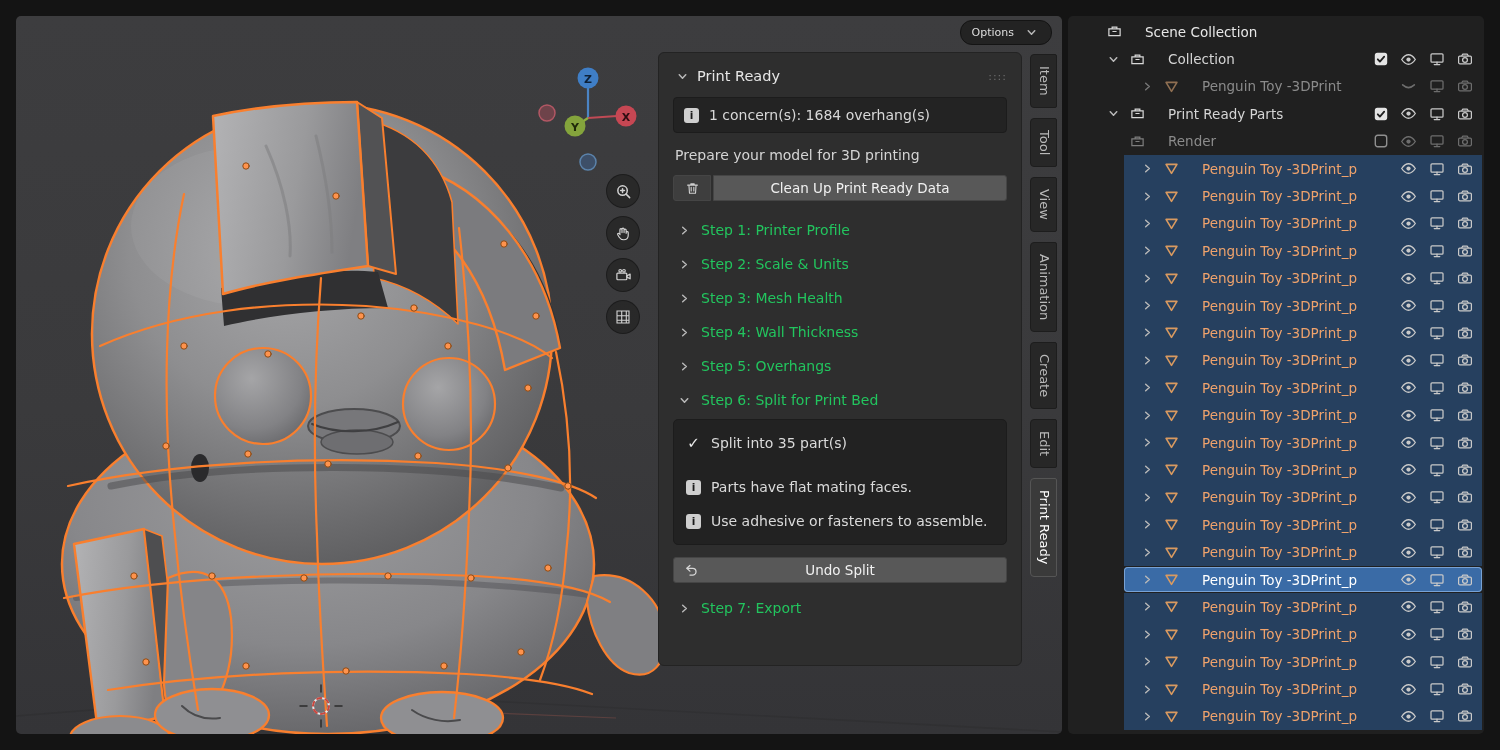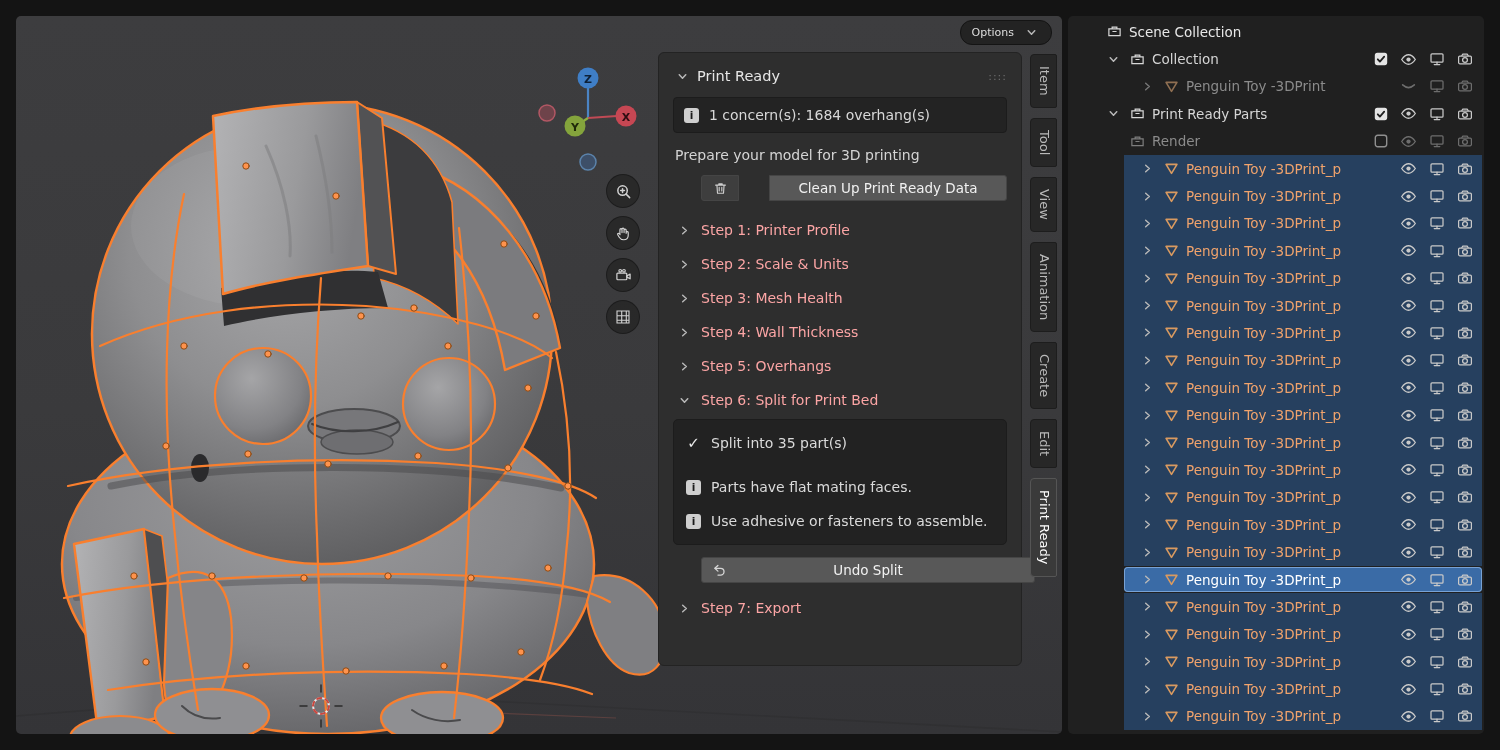--- a/index.html
+++ b/index.html
@@ -29,24 +29,24 @@
     color:#dcdcdc; font-size:14px; }
   .np-header { display:flex; align-items:center; gap:6px; height:26px; color:#e6e6e6; font-size:14.5px; }
   .grip { margin-left:auto; color:#6e6e6e; font-size:11px; letter-spacing:1px; }
   .info-box { margin-top:8px; background:#232323; border:1px solid #1c1c1c; border-radius:4px;
     height:36px; display:flex; align-items:center; gap:10px; padding:0 10px; color:#d8d8d8; }
   .info-chip { flex:0 0 15px; width:15px; height:15px; border-radius:3px; background:#cfcfcf; color:#1b1b1b;
     font-size:10.5px; font-weight:bold; display:flex; align-items:center; justify-content:center; }
   .np-sub { margin:14px 2px 12px; color:#d4d4d4; }
   .cleanup-row { display:flex; gap:2px; margin-bottom:12px; }
   .btn { border:1px solid #454545; background:#585858; color:#f1f1f1; font-size:13.5px; height:26px;
-    border-radius:3px; display:flex; align-items:center; justify-content:center; font-family:inherit;margin-left:28px; }
+    border-radius:3px; display:flex; align-items:center; justify-content:center; font-family:inherit; }
   .icon-btn { flex:0 0 38px; background:#3e3e3e; color:#cfcfcf; border-radius:3px 0 0 3px; }
   .main-btn { flex:1; border-radius:0 3px 3px 0; }
-  .step-row { display:flex; align-items:center; gap:8px; height:34px; color:#fca5a5; padding-left:2px; }
+  .step-row { display:flex; align-items:center; gap:8px; height:34px; color:#22c55e; padding-left:2px; }
   .step6-box { background:#222222; border:1px solid #1c1c1c; border-radius:5px; padding:6px 12px; margin:2px 0 12px; }
   .result-line { display:flex; align-items:center; gap:10px; min-height:34px; color:#dadada; }
   .check { color:#ececec; font-size:15px; font-weight:bold; width:15px; display:flex; justify-content:center; }
   .result-sep { height:10px; }
   .undo-btn { width:100%; position:relative; margin-bottom:8px; }
   .undo-ic { position:absolute; left:10px; top:50%; transform:translateY(-50%); display:flex; color:#d6d6d6; }
 
   
   .tabstrip { position:absolute; right:5px; top:38px; width:27px; display:flex; flex-direction:column; gap:10px; }
   .tab { writing-mode:vertical-rl; text-orientation:mixed; background:#272727; border:1px solid #1d1d1d;
@@ -60,21 +60,21 @@
   .o-row .hl { position:absolute; left:56px; right:2px; top:0; bottom:0; background:#26405f; }
   .o-row.active .hl { background:#3a6ba6; border-radius:4px; top:1px; bottom:1px;
     box-shadow:inset 0 0 0 1px #78a2d4; }
   .o-content { position:relative; display:flex; align-items:center; gap:5px; }
   .lvl0 { padding-left:36px; } .lvl1 { padding-left:36px; } .lvl2 { padding-left:70px; }
   .chev-ic { width:18px; display:flex; justify-content:center; color:#b8b8b8; }
   .chev-ic.dim { color:#767676; }
   .type-ic { width:20px; display:flex; justify-content:center; }
   .ic-light { color:#d8d8d8; } .ic-dim { color:#7d7d7d; }
   .ic-mesh { color:#d99a60; } .ic-mesh.dim { color:#8f6f52; }
-  .o-label { margin-left:0; white-space:nowrap; }
+  .o-label { margin-left:16px; white-space:nowrap; }
   .lab-bright { color:#e8e8e8; } .lab-norm { color:#d5d5d5; } .lab-dim { color:#8b8b8b; }
   .lab-sel { color:#f0a36c; } .lab-act { color:#ffffff; }
   .o-toggles { position:absolute; right:10px; top:0; bottom:0; display:flex; align-items:center; gap:9px; }
   .tg { width:19px; height:19px; display:flex; align-items:center; justify-content:center; color:#c9c9c9; }
   .tg.dim { color:#6d6d6d; }
   svg { display:block; }
 </style>
 </head>
 <body>
 

